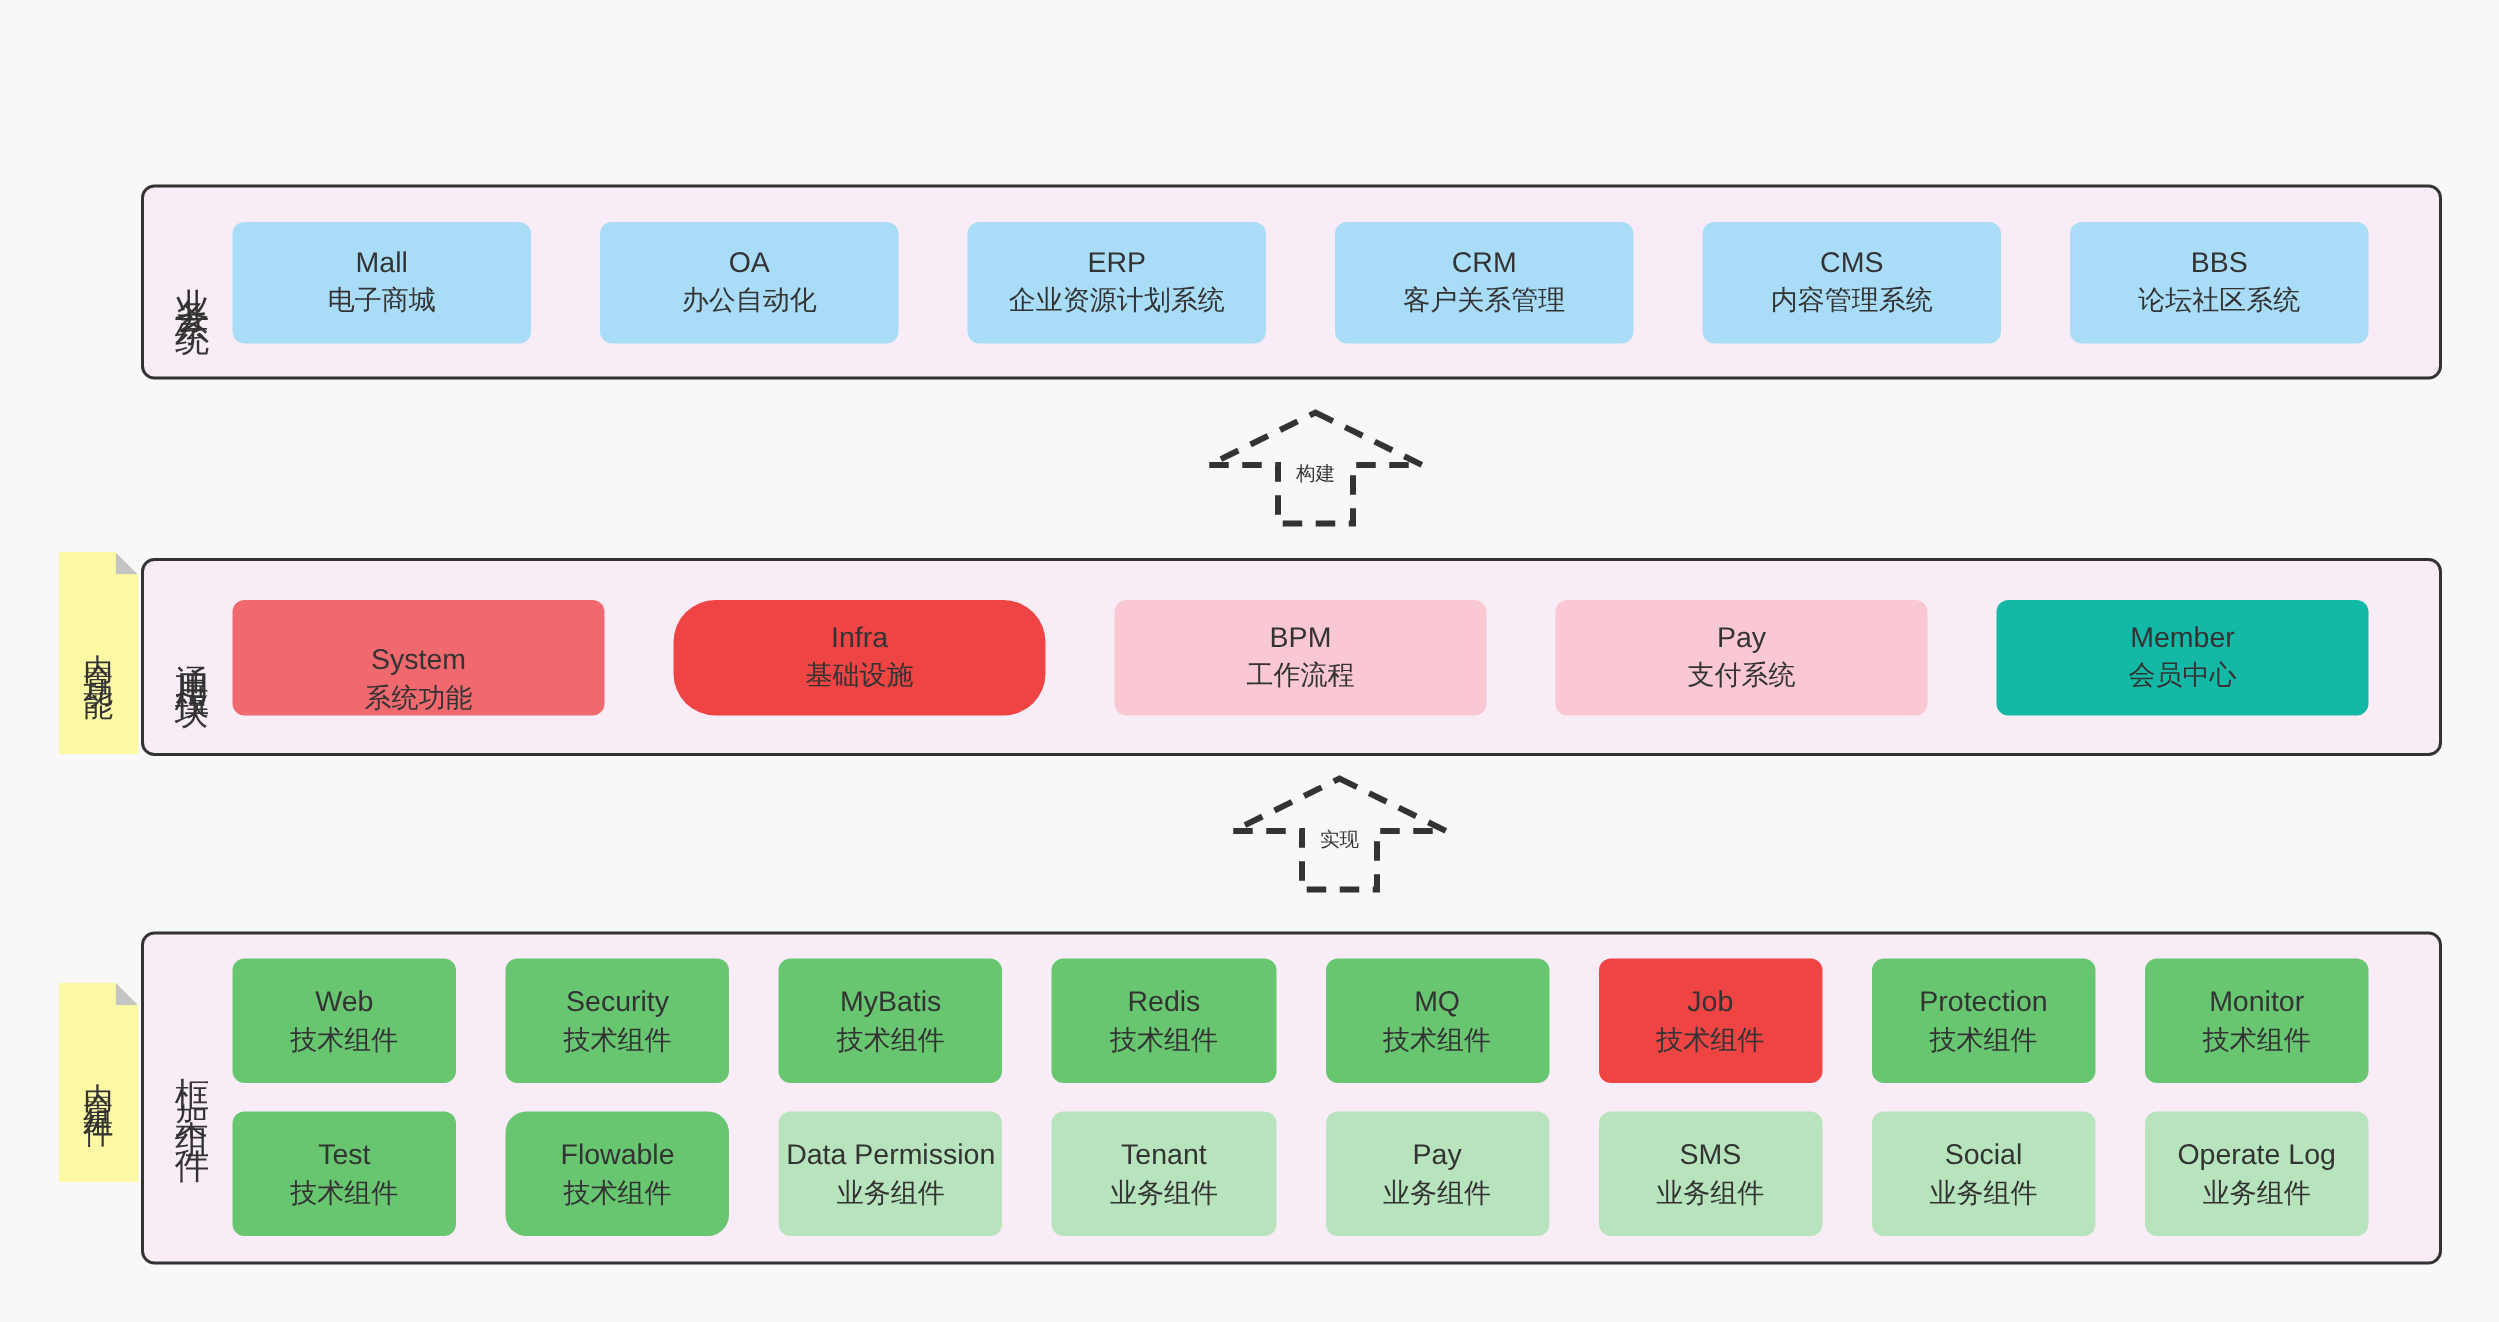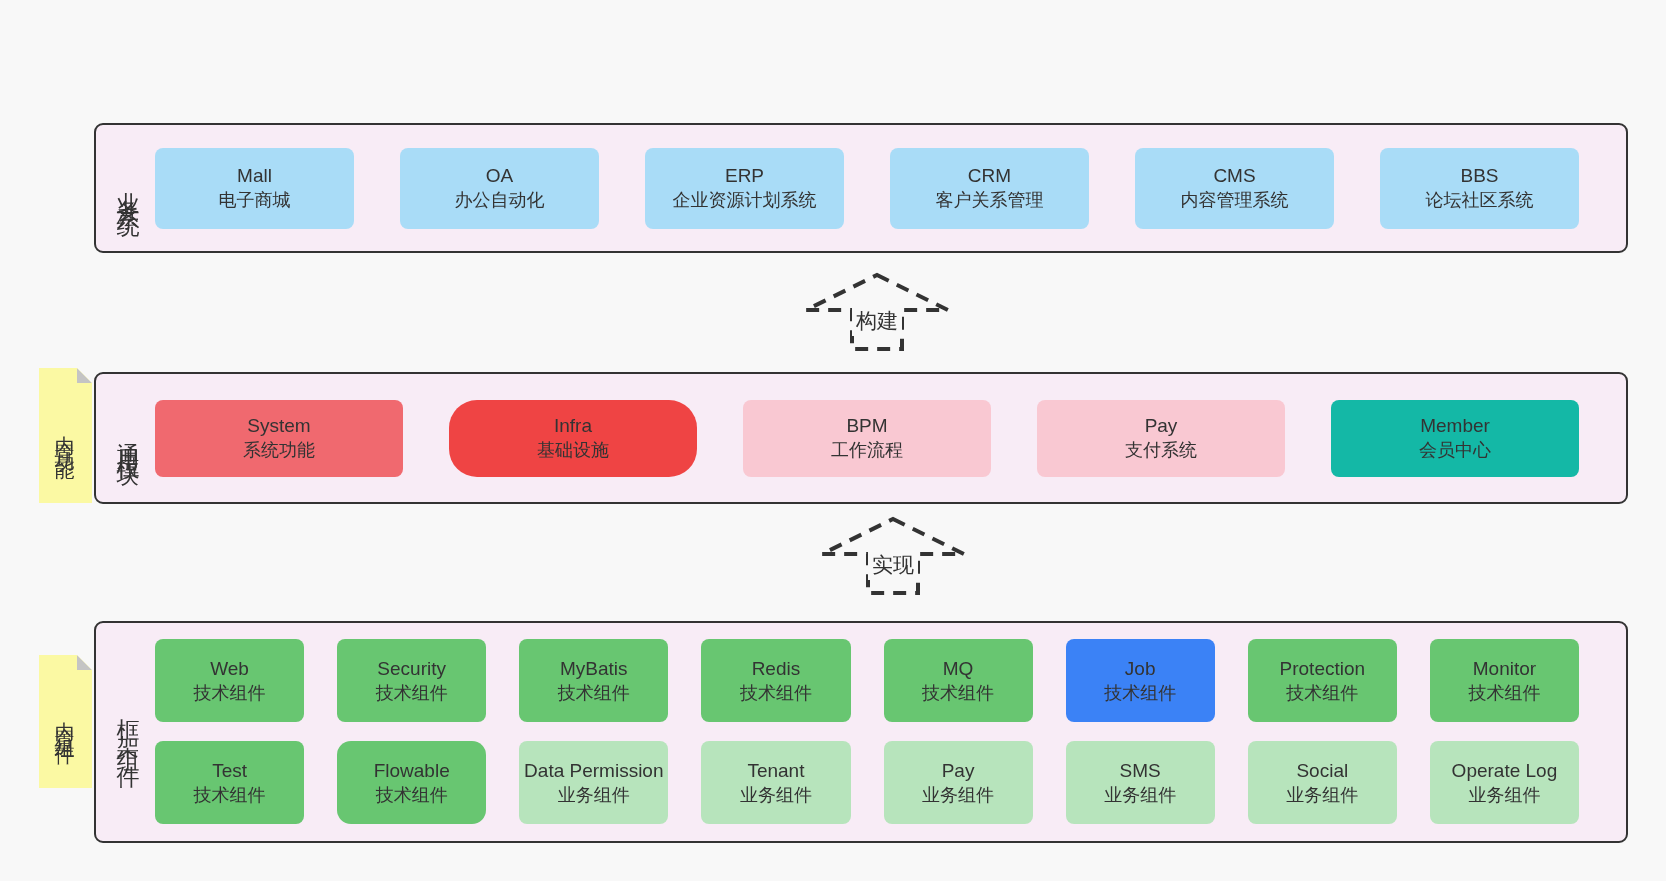--- a/index.html
+++ b/index.html
@@ -38,21 +38,21 @@
     text-align:center; line-height:24px; font-size:19px;
     padding:0 4px; box-sizing:border-box;
   }
   .box .subtitle { font-size:18px; }
   .arrow { position:absolute; width:150px; height:80px; }
   .arrow1 { left:802px; top:272px; }
   .arrow2 { left:818px; top:516px; }
   .arrow svg { display:block; width:150px; height:80px; }
   .arrow-label {
     position:absolute; left:50%; top:34px; transform:translateX(-50%);
-    background:#f8f8f8; padding:1px 4px; font-size:21px; white-space:nowrap;
+    background:#f8f8f8; padding:1px 4px; font-size:13px; white-space:nowrap;
   }
   .note {
     position:absolute; left:39px; width:53px; background:#fbf9a3;
     display:flex; align-items:center; justify-content:center;
     clip-path:polygon(0 0, calc(100% - 15px) 0, 100% 15px, 100% 100%, 0 100%);
   }
   .note1 { top:368px; height:135px; }
   .note2 { top:655px; height:133px; }
   .note-fold {
     position:absolute; top:0; right:0; width:15px; height:15px;
@@ -101,21 +101,21 @@
   <div class="arrow arrow1">
     <svg viewBox="0 0 150 80">
       <polygon points="75,3 146,38 100,38 100,77 50,77 50,38 4,38" fill="none" stroke="#333" stroke-width="4" stroke-dasharray="13 9"></polygon>
     </svg>
     <span class="arrow-label">构建</span>
   </div>
 
   <section class="panel panel2">
     <div class="panel-label">通用模块</div>
     <div class="box-row row6">
-        <div class="box" style="background: rgb(240, 105, 111);">
+        <div class="box" style="background: rgb(240, 105, 111); justify-content: flex-end;">
           <div class="title">System</div>
           <div class="subtitle">系统功能</div>
         </div>
         <div class="box" style="background: #ef4444; border-radius: 28px;">
           <div class="title">Infra</div>
           <div class="subtitle">基础设施</div>
         </div>
         <div class="box" style="background: rgb(249, 200, 210);">
           <div class="title">BPM</div>
           <div class="subtitle">工作流程</div>
@@ -154,21 +154,21 @@
           <div class="subtitle">技术组件</div>
         </div>
         <div class="box" style="background: rgb(104, 198, 113);">
           <div class="title">Redis</div>
           <div class="subtitle">技术组件</div>
         </div>
         <div class="box" style="background: rgb(104, 198, 113);">
           <div class="title">MQ</div>
           <div class="subtitle">技术组件</div>
         </div>
-        <div class="box" style="background: #3b82f6;">
+        <div class="box" style="background: #ef4444;">
           <div class="title">Job</div>
           <div class="subtitle">技术组件</div>
         </div>
         <div class="box" style="background: rgb(104, 198, 113);">
           <div class="title">Protection</div>
           <div class="subtitle">技术组件</div>
         </div>
         <div class="box" style="background: rgb(104, 198, 113);">
           <div class="title">Monitor</div>
           <div class="subtitle">技术组件</div>

